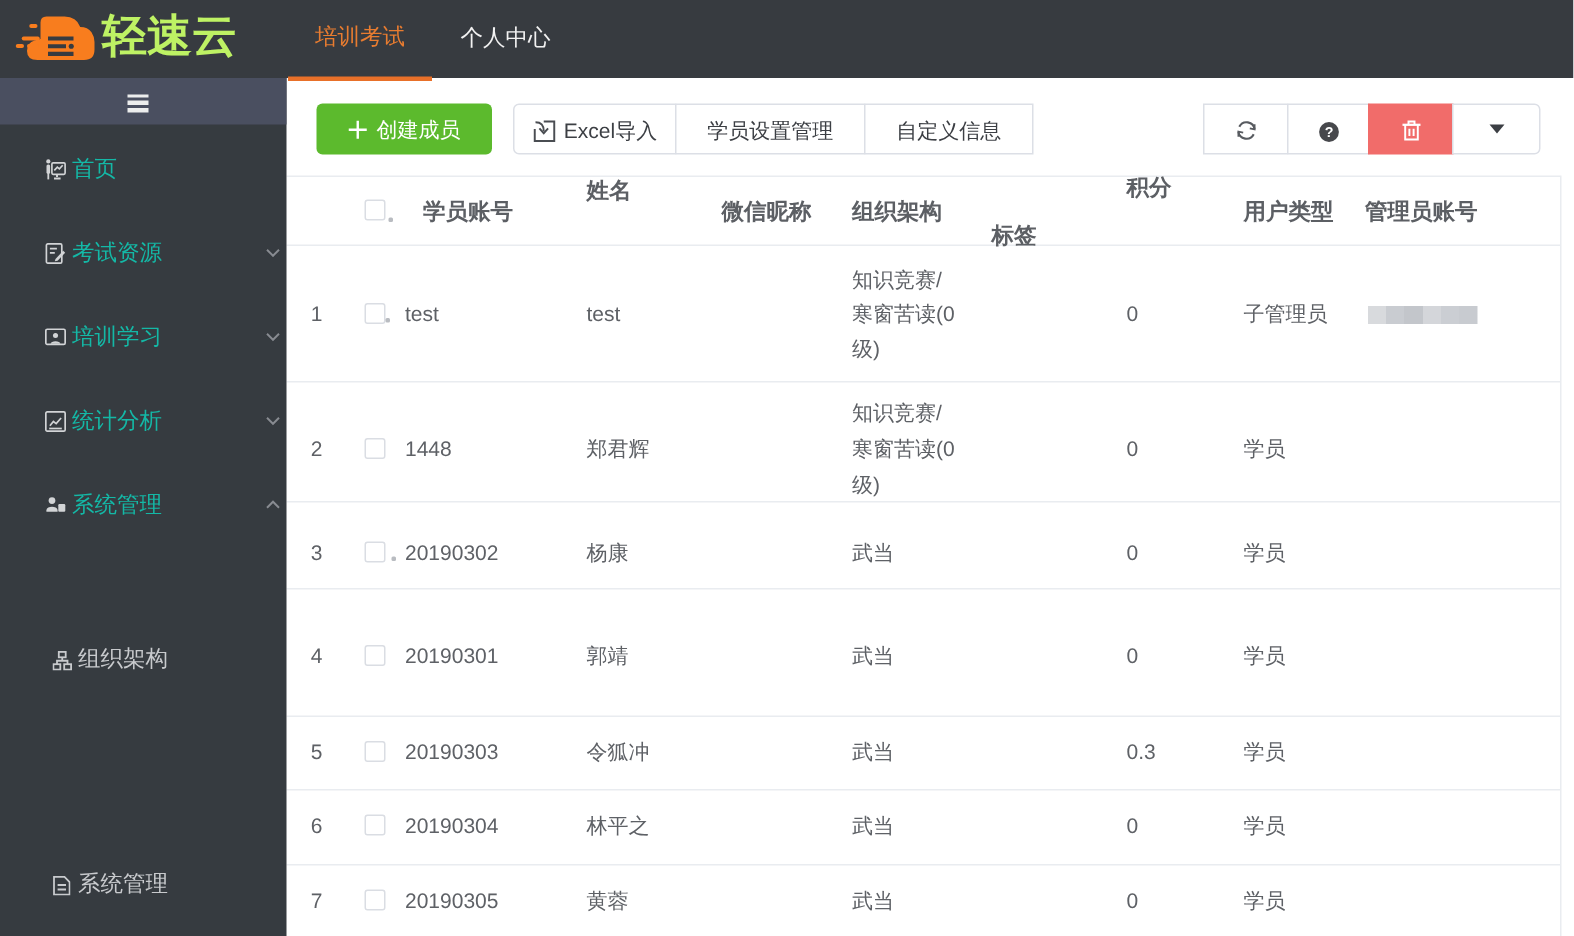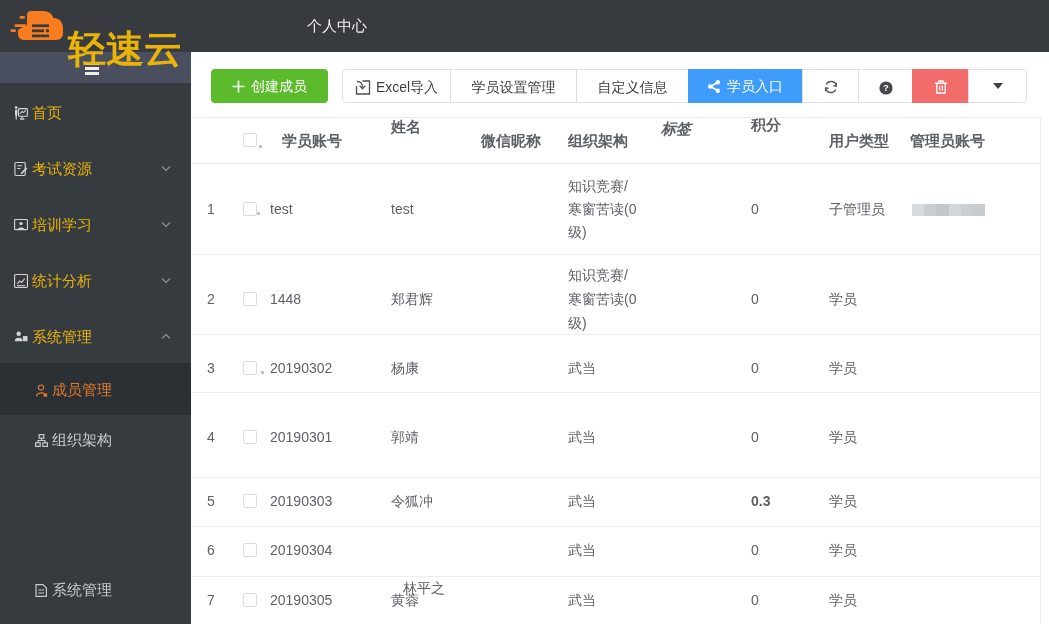--- a/index.html
+++ b/index.html
@@ -2,29 +2,29 @@
 <html><head>
 <meta charset="utf-8">
 <style>
   * { margin:0; padding:0; box-sizing:border-box; }
   html,body { width:1049px; height:624px; overflow:hidden; }
   body { font-family:"Liberation Sans", sans-serif; position:relative; background:#fff; }
   .abs { position:absolute; }
 
   
   #hdr { position:absolute; left:0; top:0; width:1049px; height:52px; background:#373b40; z-index:5; }
-  #logotext { position:absolute; left:68px; top:4px; font-size:38px; font-weight:bold; color:#eab308; letter-spacing:0px;margin-top:20px; }
+  #logotext { position:absolute; left:68px; top:4px; font-size:30px; font-weight:bold; color:#bef264; letter-spacing:0px; }
   #tab1 { position:absolute; left:192px; top:0; width:96px; height:54px; color:#e87c30; font-size:15px; text-align:center; line-height:50px; border-bottom:3px solid #e87029; }
   #tab2 { position:absolute; left:307px; top:0; width:60px; height:52px; color:#f2f2f2; font-size:15px; text-align:center; line-height:51px; }
 
   
   #side { position:absolute; left:0; top:52px; z-index:4; width:191px; height:572px; background:#363b40; }
   #strip { position:absolute; left:0; top:0; width:191px; height:31px; background:#4a4f60; }
   .hbar { position:absolute; left:85px; width:14px; height:2.8px; background:#eceded; }
-  .mi { position:absolute; left:0; width:191px; height:22px; color:#eab308; font-size:15px; }
+  .mi { position:absolute; left:16px; width:191px; height:22px; color:#14b8a6; font-size:15px; }
   .mi .txt { position:absolute; left:32px; top:0; line-height:22px; }
   .mi svg.ic { position:absolute; left:14px; top:4px; width:14px; height:14px; }
   .chev { position:absolute; left:161px; top:7px; }
   .smi { position:absolute; left:0; width:191px; height:50px; color:#c8cacd; font-size:15px; }
   .smi .txt { position:absolute; left:52px; top:16px; line-height:21px; }
   .smi svg.ic { position:absolute; left:35px; top:21px; }
   .smi.active { background:#2a3034; color:#e2782d; height:52px; }
 
   
   #content { position:absolute; left:191px; top:48px; width:858px; height:576px; background:#fff; }
@@ -64,20 +64,21 @@
         <rect x="13" y="23.3" width="8" height="2.7" rx="1.3"></rect>
       </g>
       <g stroke="#373b40" stroke-width="2.7" fill="none">
         <path d="M27 19.7 L44 19.7"></path>
         <path d="M27 24.8 L39 24.8"></path>
         <path d="M27 29.9 L44 29.9"></path>
       </g>
       <circle cx="42.5" cy="24.8" r="1.7" fill="#373b40"></circle>
     </svg>
     <div id="logotext">轻速云</div>
+    <div id="tab1">培训考试</div>
     <div id="tab2">个人中心</div>
   </div>
 
   <div id="side">
     <div id="strip">
       <div class="hbar" style="top:10.5px"></div>
       <div class="hbar" style="top:15.3px"></div>
       <div class="hbar" style="top:20.1px"></div>
     </div>
     <div class="mi" style="top:50px">
@@ -141,30 +142,20 @@
           <path d="M1 11 C1 7.5 9 7.5 9 11 L9 12 L1 12 Z"></path>
           <rect x="9.5" y="6.5" width="5" height="5.5" rx="0.8"></rect>
         </g>
       </svg>
       <span class="txt">系统管理</span>
       <svg class="chev" width="10" height="7" viewBox="0 0 10 7">
         <path d="M1 5.5 L5 1.5 L9 5.5" stroke="#888b91" stroke-width="1.3" fill="none"></path>
       </svg>
     </div>
 
-    <div class="smi active" style="top:311px">
-      <svg class="ic" width="13" height="13" viewBox="0 0 13 13">
-        <g stroke="#e2782d" fill="none" stroke-width="1.2">
-          <circle cx="6" cy="3.6" r="2.6"></circle>
-          <path d="M1.5 12.5 C1.5 8.5 8 8.2 9.5 10"></path>
-          <rect x="8.6" y="9.4" width="3.6" height="3.3" fill="#e2782d" stroke="none"></rect>
-        </g>
-      </svg>
-      <span class="txt">成员管理</span>
-    </div>
     <div class="smi" style="top:361px">
       <svg class="ic" width="13" height="13" viewBox="0 0 13 13">
         <g stroke="#c8cacd" fill="none" stroke-width="1.2">
           <rect x="4.2" y="0.6" width="4.6" height="3.6"></rect>
           <rect x="0.6" y="8.8" width="4.6" height="3.6"></rect>
           <rect x="7.8" y="8.8" width="4.6" height="3.6"></rect>
           <path d="M6.5 4.2 L6.5 6.5 M3 8.8 L3 6.5 L10 6.5 L10 8.8"></path>
         </g>
       </svg>
       <span class="txt">组织架构</span>
@@ -186,29 +177,20 @@
       </svg>创建成员</div>
     <div class="btn wbtn" id="b-excel"><svg width="16" height="15" viewBox="0 0 16 15" style="vertical-align:-3px; margin-right:5px;">
         <g stroke="#4a4d52" stroke-width="1.3" fill="none">
           <path d="M7.5 1 L14.5 1 L14.5 14 L1.5 14 L1.5 6"></path>
           <path d="M2 1.5 C6 1.5 7.5 3.5 7.5 7.5"></path>
           <path d="M4.6 5.6 L7.5 8.8 L10.4 5.6"></path>
         </g>
       </svg>Excel导入</div>
     <div class="btn wbtn" id="b-set">学员设置管理</div>
     <div class="btn wbtn" id="b-custom">自定义信息</div>
-    <div class="btn" id="b-entry"><svg width="12" height="13" viewBox="0 0 12 13" style="vertical-align:-2px; margin-right:7px;">
-        <g fill="#fff">
-          <circle cx="9.8" cy="2.3" r="2.2"></circle>
-          <circle cx="2.2" cy="6.5" r="2.2"></circle>
-          <circle cx="9.8" cy="10.7" r="2.2"></circle>
-          <path d="M2 5.8 L9.8 1.6 L10.6 3 L2.8 7.2 Z"></path>
-          <path d="M2 7.2 L9.8 11.4 L10.6 10 L2.8 5.8 Z"></path>
-        </g>
-      </svg>学员入口</div>
     <div class="btn wbtn" id="b-refresh"><svg width="16" height="16" viewBox="0 0 16 16" style="vertical-align:-3px;">
         <g stroke="#585b60" stroke-width="1.4" fill="none">
           <path d="M3.2 5.5 A5.4 5.4 0 0 1 13.4 7.2"></path>
           <path d="M12.8 10.5 A5.4 5.4 0 0 1 2.6 8.8"></path>
           <path d="M13.4 3.8 L13.4 7.2 L10.2 6.6" stroke-width="1.2"></path>
           <path d="M2.6 12.2 L2.6 8.8 L5.8 9.4" stroke-width="1.2"></path>
         </g>
       </svg></div>
     <div class="btn wbtn" id="b-help"><svg width="14" height="14" viewBox="0 0 14 14" style="vertical-align:-3px;">
         <circle cx="7" cy="7" r="6.6" fill="#47484c"></circle>
@@ -235,21 +217,21 @@
     <div class="hline" style="top:478px"></div>
     <div class="hline" style="top:528px"></div>
     <div id="vline"></div>
 
     <div class="cb" style="left:52px; top:85px;"></div>
     <div class="dot" style="left:68px; top:97px;"></div>
     <div class="hcell" style="left:79px; top:84px;margin-left:12px;">学员账号</div>
     <div class="hcell" style="left:200px; top:70px;">姓名</div>
     <div class="hcell" style="left:290px; top:84px;">微信昵称</div>
     <div class="hcell" style="left:377px; top:84px;">组织架构</div>
-    <div class="hcell" style="left:470px; top:72px;font-style:italic;">标签</div>
+    <div class="hcell" style="left:470px; top:100px;">标签</div>
     <div class="hcell" style="left:560px; top:68px;">积分</div>
     <div class="hcell" style="left:638px; top:84px;">用户类型</div>
     <div class="hcell" style="left:719px; top:84px;">管理员账号</div>
 
     <div class="num" style="left:10px; top:153px;">1</div>
     <div class="cb" style="left:52px; top:154px;"></div>
     <div class="dot" style="left:66px; top:164px;"></div>
     <div class="cell" style="left:79px; top:153px;">test</div>
     <div class="cell" style="left:200px; top:153px;">test</div>
     <div class="cell" style="left:377px; top:127px; line-height:23px;">知识竞赛/<br>寒窗苦读(0<br>级)</div>
@@ -280,27 +262,27 @@
     <div class="cell" style="left:200px; top:381px;">郭靖</div>
     <div class="cell" style="left:377px; top:381px;">武当</div>
     <div class="cell" style="left:560px; top:381px;">0</div>
     <div class="cell" style="left:638px; top:381px;">学员</div>
 
     <div class="num" style="left:10px; top:445px;">5</div>
     <div class="cb" style="left:52px; top:446px;"></div>
     <div class="cell" style="left:79px; top:445px;">20190303</div>
     <div class="cell" style="left:200px; top:445px;">令狐冲</div>
     <div class="cell" style="left:377px; top:445px;">武当</div>
-    <div class="cell" style="left:560px; top:445px;font-weight:bold;">0.3</div>
+    <div class="cell" style="left:560px; top:445px;">0.3</div>
     <div class="cell" style="left:638px; top:445px;">学员</div>
 
     <div class="num" style="left:10px; top:494px;">6</div>
     <div class="cb" style="left:52px; top:495px;"></div>
     <div class="cell" style="left:79px; top:494px;">20190304</div>
-    <div class="cell" style="left:212px; top:494px;margin-top:38px;">林平之</div>
+    <div class="cell" style="left:200px; top:494px;">林平之</div>
     <div class="cell" style="left:377px; top:494px;">武当</div>
     <div class="cell" style="left:560px; top:494px;">0</div>
     <div class="cell" style="left:638px; top:494px;">学员</div>
 
     <div class="num" style="left:10px; top:544px;">7</div>
     <div class="cb" style="left:52px; top:545px;"></div>
     <div class="cell" style="left:79px; top:544px;">20190305</div>
     <div class="cell" style="left:200px; top:544px;">黄蓉</div>
     <div class="cell" style="left:377px; top:544px;">武当</div>
     <div class="cell" style="left:560px; top:544px;">0</div>

